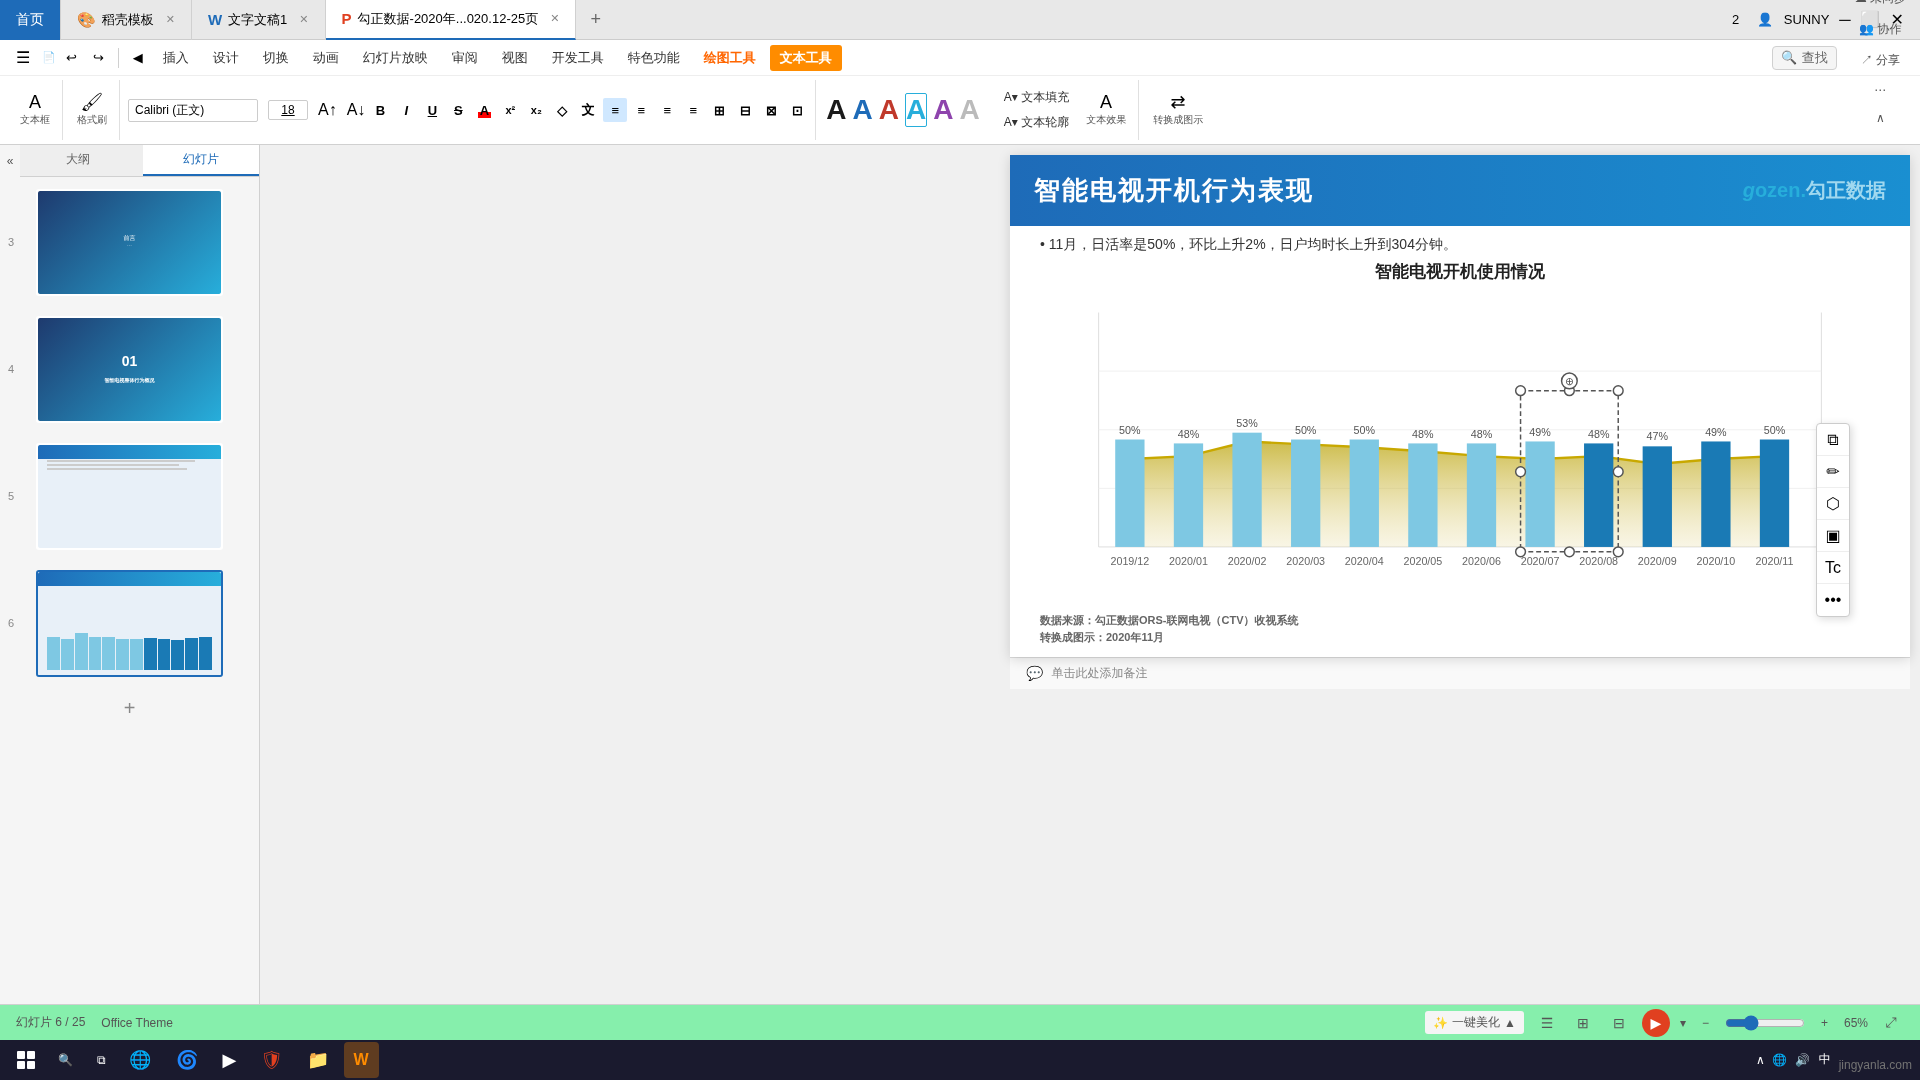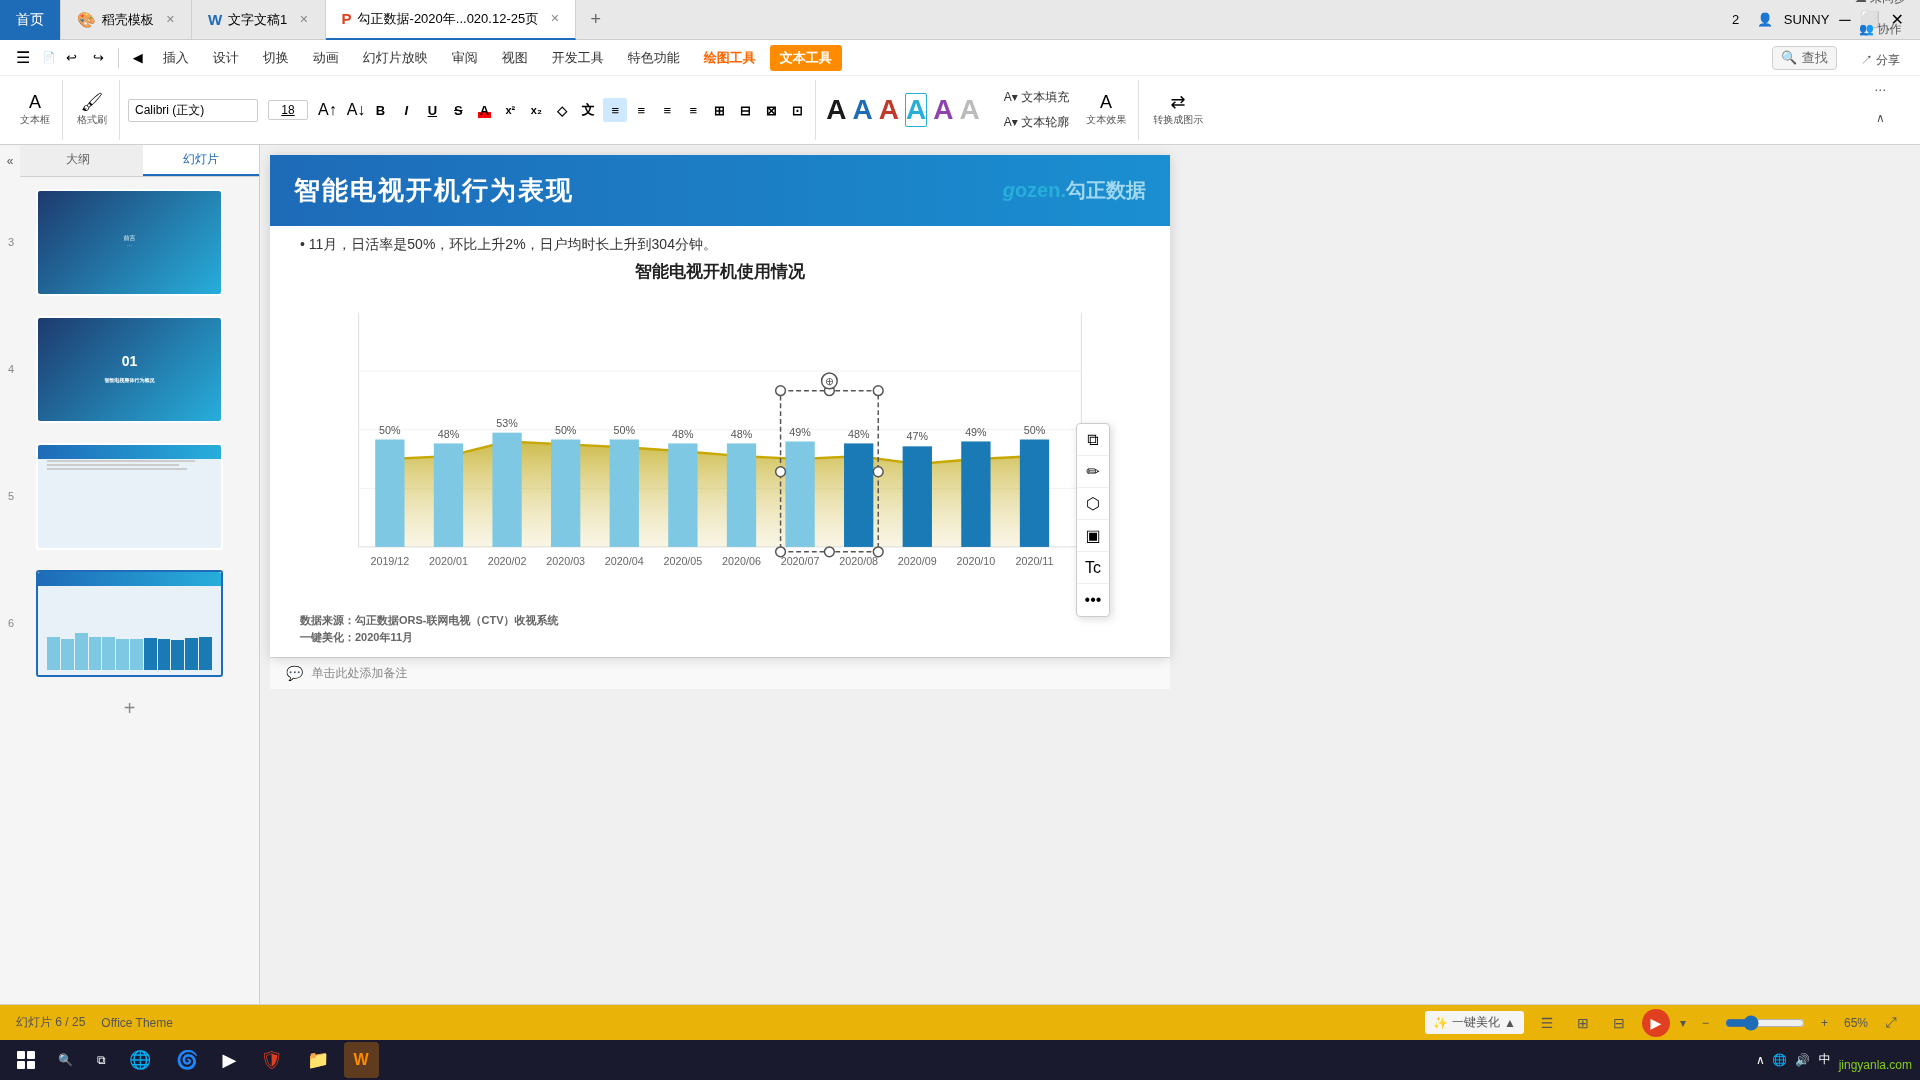--- a/index.html
+++ b/index.html
@@ -56,21 +56,21 @@
     .sidebar { width: 260px; background: #f5f5f5; border-right: 1px solid #d0d0d0; display: flex; flex-direction: column; overflow-y: auto; }
     .sidebar-tabs { display: flex; border-bottom: 1px solid #d0d0d0; background: #eee; }
     .sidebar-tab { flex: 1; text-align: center; padding: 6px; font-size: 12px; cursor: pointer; color: #666; }
     .sidebar-tab.active { background: white; color: #1e6bb8; border-bottom: 2px solid #1e6bb8; }
     .sidebar-toggle { display: flex; align-items: center; justify-content: center; width: 20px; cursor: pointer; font-size: 12px; color: #555; }
 
     .slide-thumb { margin: 6px 8px; border: 2px solid transparent; border-radius: 3px; cursor: pointer; background: white; overflow: hidden; }
     .slide-thumb.active { border-color: #1e6bb8; }
 
     
-    .canvas-area { flex: 1; display: flex; flex-direction: column; align-items: flex-start; justify-content: flex-start; padding: 10px; overflow: auto; }
+    .canvas-area { flex: 1; display: flex; flex-direction: column; align-items: flex-end; justify-content: flex-start; padding: 10px; overflow: auto; }
     .slide-container { width: 900px; background: white; box-shadow: 0 2px 12px rgba(0,0,0,0.15); position: relative; overflow: hidden; }
 
     
     .slide-header { background: linear-gradient(to right, #1e6bb8, #1a8fd1); padding: 18px 24px; display: flex; align-items: center; justify-content: space-between; }
     .slide-title-text { color: white; font-size: 26px; font-weight: bold; letter-spacing: 2px; }
     .slide-logo { color: white; font-size: 20px; font-weight: bold; }
     .slide-logo span { color: #27aedb; }
 
     .slide-body { padding: 10px 30px 10px 30px; position: relative; }
     .slide-subtitle { font-size: 14px; color: #333; margin-bottom: 6px; }
@@ -87,33 +87,33 @@
 
     
     .float-toolbar { position: absolute; right: 20px; top: 200px; background: white; border: 1px solid #ccc; border-radius: 4px; box-shadow: 2px 2px 8px rgba(0,0,0,0.15); display: flex; flex-direction: column; }
     .float-tb-btn { width: 32px; height: 32px; display: flex; align-items: center; justify-content: center; font-size: 16px; cursor: pointer; border-bottom: 1px solid #eee; }
     .float-tb-btn:last-child { border-bottom: none; }
 
     
     .watermark { position: absolute; top: 50%; left: 50%; transform: translate(-50%, -50%) rotate(-30deg); font-size: 28px; color: rgba(200,200,200,0.4); pointer-events: none; white-space: nowrap; font-weight: bold; }
 
     
-    .statusbar { height: 36px; background: #eab308; border-top: 1px solid #d0d0d0; display: flex; align-items: center; padding: 0 16px; font-size: 12px; color: #555; gap: 16px; }
+    .statusbar { height: 36px; background: #86efac; border-top: 1px solid #d0d0d0; display: flex; align-items: center; padding: 0 16px; font-size: 12px; color: #555; gap: 16px; }
     .statusbar-left { display: flex; gap: 16px; align-items: center; }
     .statusbar-right { margin-left: auto; display: flex; align-items: center; gap: 10px; }
     .zoom-btn { cursor: pointer; padding: 2px 6px; border-radius: 3px; }
     .zoom-slider { width: 80px; accent-color: #1e6bb8; }
     .view-btn { width: 26px; height: 26px; display: flex; align-items: center; justify-content: center; cursor: pointer; border-radius: 3px; font-size: 14px; }
 
     
     .win-taskbar { height: 40px; background: #1a1a2e; display: flex; align-items: center; padding: 0 8px; gap: 4px; }
     .win-start { width: 36px; height: 36px; display: flex; align-items: center; justify-content: center; cursor: pointer; }
     .win-task-btn { height: 36px; padding: 0 10px; display: flex; align-items: center; gap: 6px; cursor: pointer; border-radius: 4px; color: white; font-size: 12px; }
     .win-sys-tray { margin-left: auto; display: flex; align-items: center; gap: 8px; color: white; font-size: 12px; }
-    .win-time { text-align: right; font-size: 12px; color: #84cc16; line-height: 1.4; margin-top: 10px; }
+    .win-time { text-align: right; font-size: 12px; color: #737373; line-height: 1.4; margin-top: 10px; }
 
     
     .comment-area { height: 32px; display: flex; align-items: center; padding: 0 16px; border-top: 1px solid #ddd; font-size: 12px; color: #888; background: #f9f9f9; gap: 8px; }
 
     .slide-wrapper-outer { display: flex; flex-direction: column; }
   </style>
 </head>
 <body>
 
 <div class="top-tabs">
@@ -458,21 +458,21 @@
               <div class="float-tb-btn" title="编辑">✏</div>
               <div class="float-tb-btn" title="形状">⬡</div>
               <div class="float-tb-btn" title="裁剪">▣</div>
               <div class="float-tb-btn" title="文字">Tc</div>
               <div class="float-tb-btn" title="更多">•••</div>
             </div>
           </div>
 
           <div class="chart-footer">
             <div>数据来源：勾正数据ORS-联网电视（CTV）收视系统</div>
-            <div>一键美化：2020年11月</div>
+            <div>转换成图示：2020年11月</div>
           </div>
         </div>
       </div>
 
       <div class="comment-area">
         <span style="font-size:14px;">💬</span>
         <span>单击此处添加备注</span>
       </div>
     </div>
   </div>

